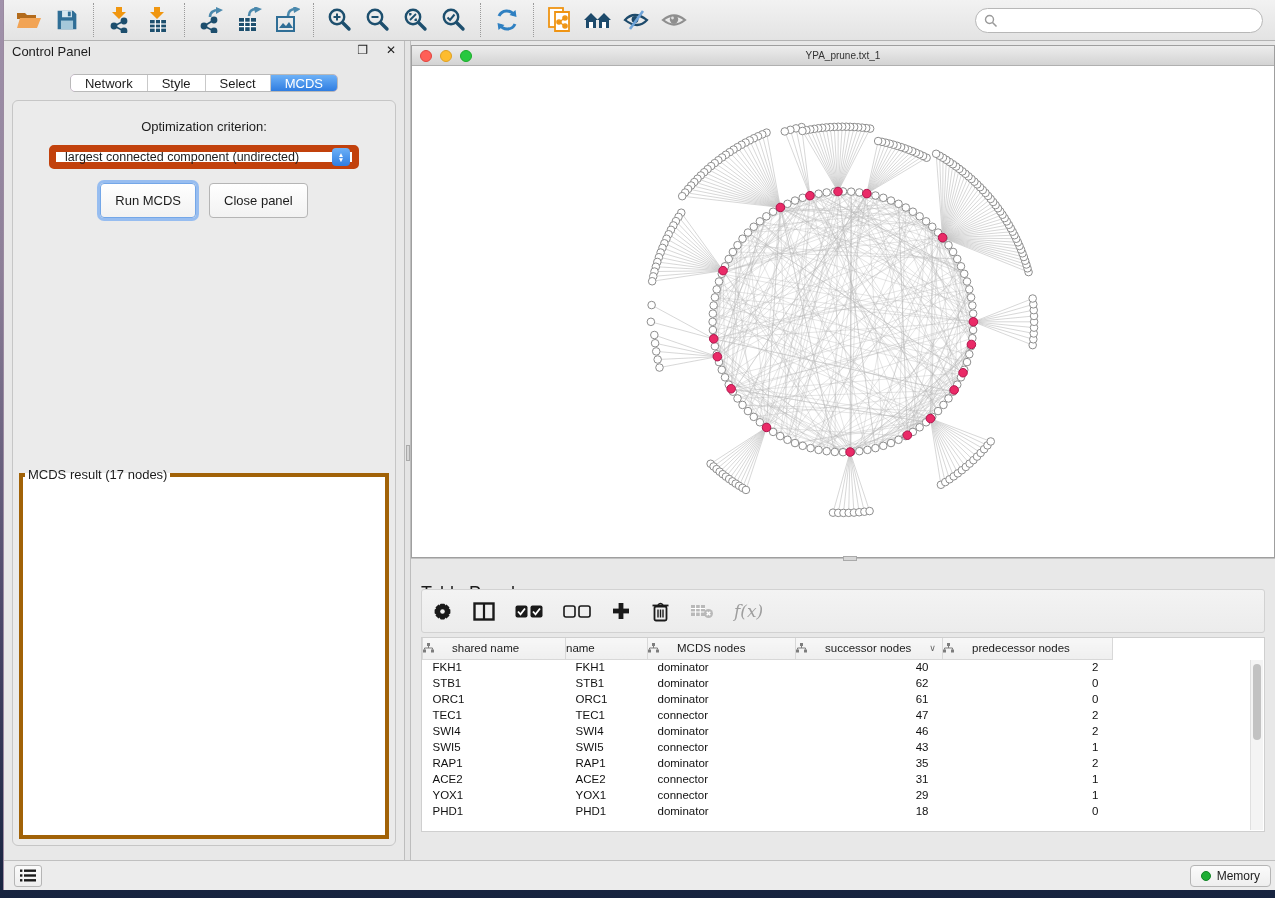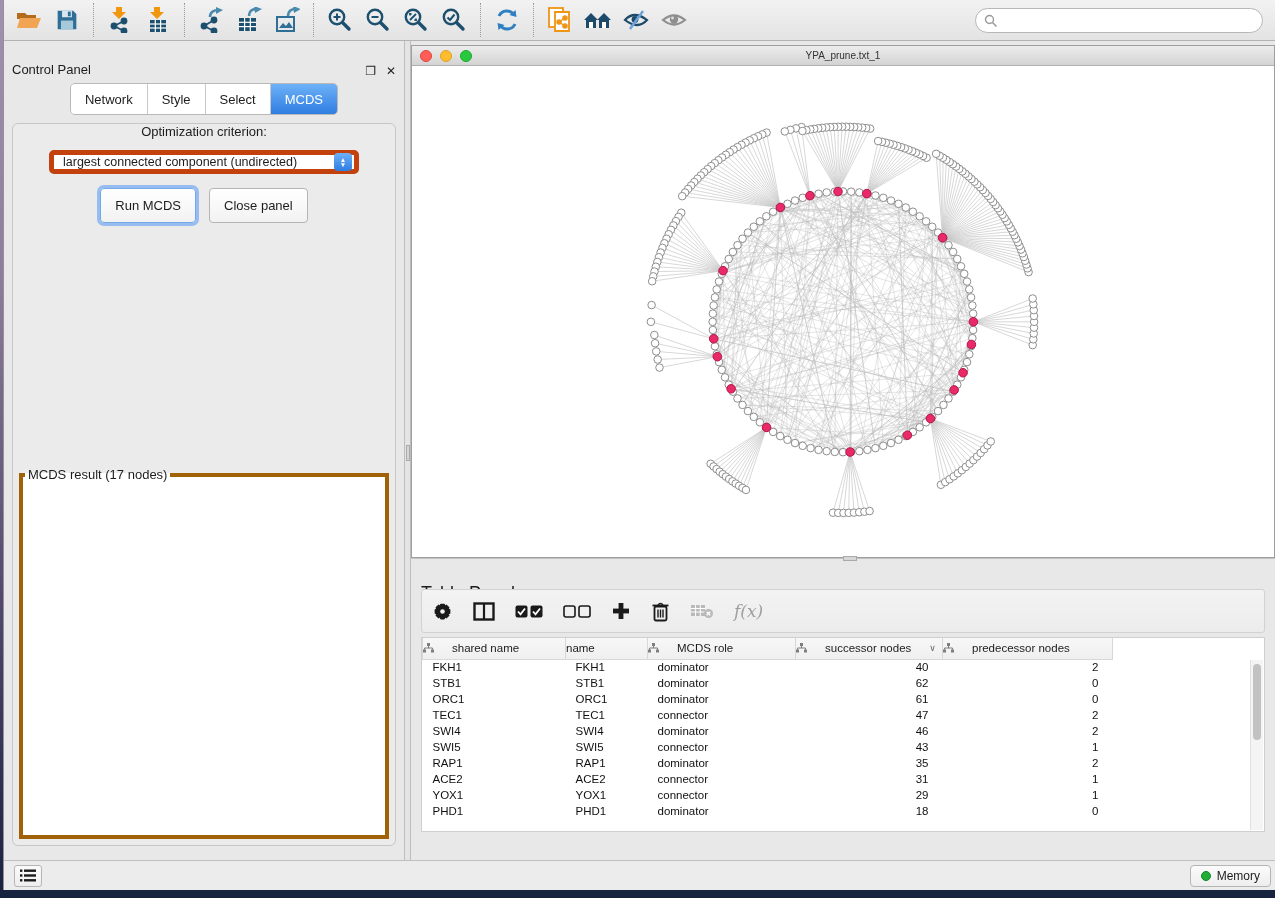--- a/index.html
+++ b/index.html
@@ -12,31 +12,31 @@
   .tb-btn { width:38px; height:32px; display:flex; align-items:center; justify-content:center; background:none; border:none; cursor:pointer; }
   .tb-sep { width:1px; height:34px; border-left:1px dotted #9a9a9a; margin:0 7px; }
   .search-wrap { position:absolute; right:12px; top:8px; width:288px; height:25px; background:#fff; border:1px solid #b7b7b7; border-radius:13px; display:flex; align-items:center; padding:0 8px; }
   .search-wrap input { border:none; outline:none; flex:1; font-size:12px; background:transparent; font-family:"Liberation Sans",sans-serif; }
 
   
   .main { flex:1; display:flex; min-height:0; }
 
   
   .control-panel { width:400px; flex:0 0 400px; display:flex; flex-direction:column; background:#e8e8e8; }
-  .cp-header { height:24px; display:flex; align-items:flex-end; padding:0 8px; margin-top:12px; font-size:13px; color:#1c1c1c; }
+  .cp-header { height:24px; display:flex; align-items:flex-start; padding:0 8px; margin-top:3px; font-size:13px; color:#1c1c1c;gap:8px; }
   .cp-header .spacer { flex:1; }
   .cp-winbtn { font-size:12px; color:#222; margin-left:10px; cursor:pointer; line-height:1; }
   .cp-tabs { display:flex; justify-content:center; margin-top:6px; }
-  .seg { display:flex; border:1px solid #b9b9b9; border-radius:5px; overflow:hidden; background:#f0abfc; height:32px; }
+  .seg { display:flex; border:1px solid #b9b9b9; border-radius:5px; overflow:hidden; background:#f0abfc; height:18px; }
   .seg-tab { padding:2px 14px; font-size:13px; color:#1c1c1c; border-right:1px solid #c9c9c9; display:flex; align-items:center; cursor:pointer; background:#fff; }
   .seg-tab:last-child { border-right:none; }
   .seg-tab.selected { background:linear-gradient(#6db1f7,#2f7de1); color:#fff; }
   .cp-body { flex:1; margin:8px 8px 14px 8px; background:#ebebeb; border:1px solid #c6c6c6; border-radius:6px; display:flex; flex-direction:column; min-height:0; }
-  .crit-label { text-align:center; font-size:13px; color:#1c1c1c; }
-  .crit-select { margin:11px 36px 0 36px; height:24px; background:#fff; border:5px solid #c2410c; border-radius:5px; display:flex; align-items:center; cursor:pointer; position:relative; }
+  .crit-label { text-align:center; font-size:13px; color:#1c1c1c; margin-top:18px; }
+  .crit-select { margin:11px 36px 0 36px; height:24px; background:#fff; border:7px solid #c2410c; border-radius:5px; display:flex; align-items:center; cursor:pointer; position:relative; }
   .crit-select .val { flex:1; font-size:12.5px; color:#1c1c1c; padding-left:9px; white-space:nowrap; overflow:hidden; }
   .stepper { width:18px; height:18px; margin-right:2px; border-radius:4px; background:linear-gradient(#6db1f7,#2f7de1); display:flex; flex-direction:column; align-items:center; justify-content:center; color:#fff; }
   .stepper span { font-size:6.5px; line-height:5px; }
   .btn-row { display:flex; justify-content:center; gap:13px; margin-top:14px; }
   .mac-btn { background:linear-gradient(#ffffff,#f2f2f2); border:1px solid #b5b5b5; border-radius:4px; font-size:13px; padding:9px 14px; color:#1c1c1c; cursor:pointer; font-family:"Liberation Sans",sans-serif; }
   .mac-btn.focus-ring { box-shadow:0 0 0 3px rgba(106,165,242,.65); border-color:#74a7e8; }
   .cp-body .flex-sp { flex:1; }
   fieldset.mcds-group { margin:0 6px 6px 6px; height:372px; border:4px solid #a16207; background:#fff; position:relative; }
   fieldset.mcds-group legend { font-size:13px; color:#1c1c1c; margin-left:2px; padding:0 3px; background:transparent; }
   .mcds-list { position:absolute; left:1px; right:1px; top:16px; bottom:1px; background:#fff; overflow:hidden; }
@@ -1194,21 +1194,21 @@
                 <th>
                     <span class="th-inner">
                   <svg width="11" height="10" viewBox="0 0 11 10">
                         <g fill="#7d7d7d">
                           <rect x="4" y="0" width="3" height="3"></rect>
                           <rect x="0" y="6.5" width="3" height="3"></rect>
                           <rect x="8" y="6.5" width="3" height="3"></rect>
                         </g>
                         <path d="M5.5 3 v2 M1.5 6.5 v-1.5 h8 v1.5" stroke="#7d7d7d" fill="none"></path>
                       </svg>
-                  <span>MCDS role</span>
+                  <span>MCDS nodes</span>
                     </span>
                   </th>
                 <th>
                     <span class="th-inner">
                   <svg width="11" height="10" viewBox="0 0 11 10">
                         <g fill="#7d7d7d">
                           <rect x="4" y="0" width="3" height="3"></rect>
                           <rect x="0" y="6.5" width="3" height="3"></rect>
                           <rect x="8" y="6.5" width="3" height="3"></rect>
                         </g>

